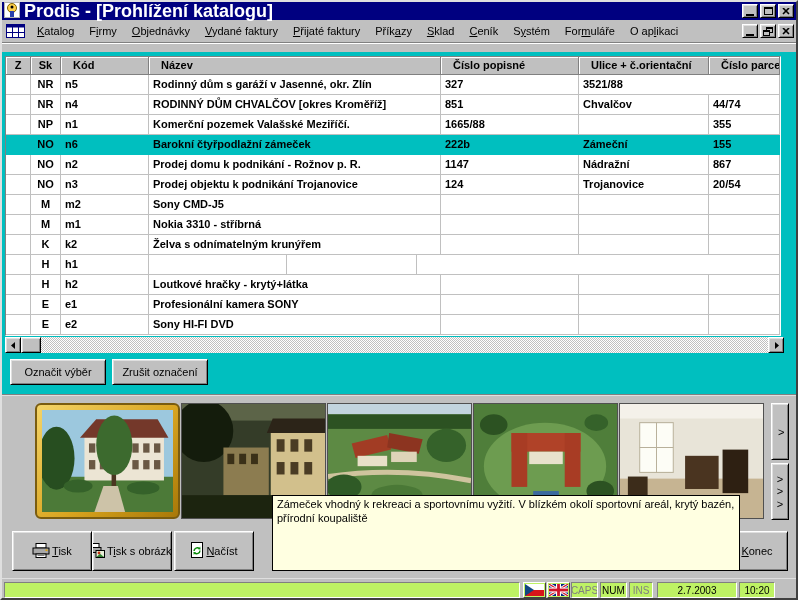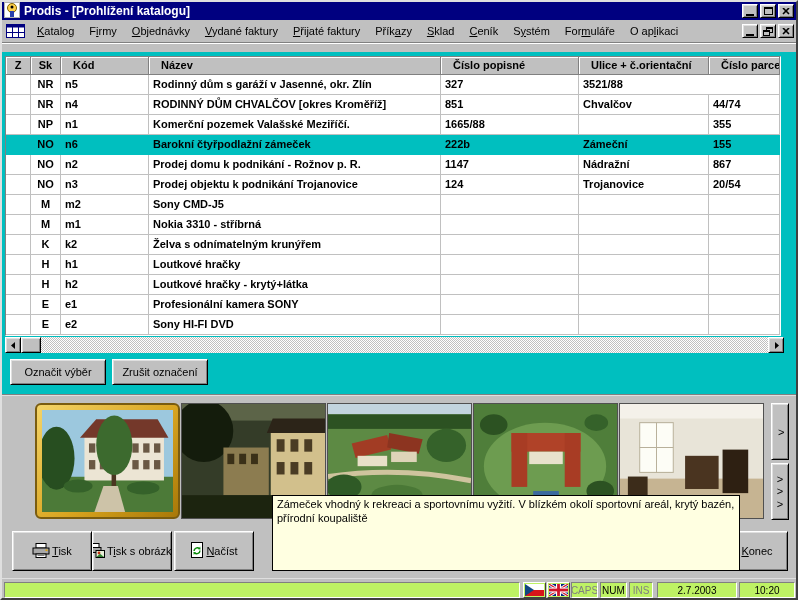--- a/index.html
+++ b/index.html
@@ -6,21 +6,21 @@
   *{box-sizing:border-box;}
   .window{
     position:relative;width:798px;height:600px;background:#c0c0c0;
     border:2px solid;border-color:#dfdfdf #404040 #404040 #dfdfdf;
     font-family:"Liberation Sans","DejaVu Sans",sans-serif;font-size:11px;color:#000;
     overflow:hidden;
   }
   
   .titlebar{position:absolute;left:0;top:0;width:794px;height:18px;background:var(--titlebar,#000080);
     display:flex;align-items:center;padding:0 2px;color:#fff;}
-  .titlebar .title{margin-left:4px;font-size:12px;font-weight:bold;white-space:nowrap;}
+  .titlebar .title{margin-left:4px;font-size:18px;font-weight:bold;white-space:nowrap;}
   .tb-btns{margin-left:auto;display:flex;gap:2px;}
   .wbtn{width:16px;height:14px;padding:0;background:#c0c0c0;border:1px solid;border-color:#fff #000 #000 #fff;
     box-shadow:inset 1px 1px 0 #dfdfdf, inset -1px -1px 0 #808080;
     display:flex;align-items:center;justify-content:center;cursor:default;}
   .g-min{width:8px;height:2px;background:#000;margin-top:7px;}
   .g-max{width:9px;height:8px;border:1px solid #000;border-top-width:2px;}
   .g-restore{position:relative;width:10px;height:9px;}
   .g-restore .r1{position:absolute;right:0;top:0;width:7px;height:6px;border:1px solid #000;border-top-width:2px;background:#c0c0c0;}
   .g-restore .r2{position:absolute;left:0;bottom:0;width:7px;height:6px;border:1px solid #000;border-top-width:2px;background:#c0c0c0;}
   
@@ -93,21 +93,21 @@
   .sp{position:absolute;top:3px;height:16px;border:1px solid;border-color:#808080 #fff #fff #808080;
     background:#bef264;font-size:10px;display:flex;align-items:center;justify-content:center;overflow:hidden;}
   .sp.main{left:2px;width:516px;}
   .sp.flag{border-color:#fff #404040 #404040 #fff;padding:0;}
   .flag-cz{left:521px;width:23px;}
   .flag-uk{left:545px;width:23px;}
   .caps{left:569px;width:27px;color:#808080;}
   .num{left:598px;width:27px;}
   .ins{left:627px;width:24px;color:#808080;}
   .date{left:655px;width:80px;}
-  .time{left:737px;width:56px;}
+  .time{left:737px;width:36px;}
 </style>
 </head>
 <body>
 
 <div class="window">
 
   <div class="titlebar">
     <span class="app-icon">
       <svg width="16" height="16" viewBox="0 0 16 16">
         <rect width="16" height="16" fill="#b0b0b0"></rect>
@@ -264,21 +264,20 @@
             <div class="td c2">k2</div>
             <div class="td c3">Želva s odnímatelným krunýřem</div>
             <div class="td c4"></div>
             <div class="td c5"></div>
             <div class="td c6"></div>
           </div>
           <div class="tr">
             <div class="td c0"></div>
             <div class="td c1">H</div>
             <div class="td c2">h1</div>
-            <div class="td c3">Loutkové hračky</div>
             <div class="td c4"></div>
             <div class="td c5"></div>
             <div class="td c6"></div>
           </div>
           <div class="tr">
             <div class="td c0"></div>
             <div class="td c1">H</div>
             <div class="td c2">h2</div>
             <div class="td c3">Loutkové hračky - krytý+látka</div>
             <div class="td c4"></div>

